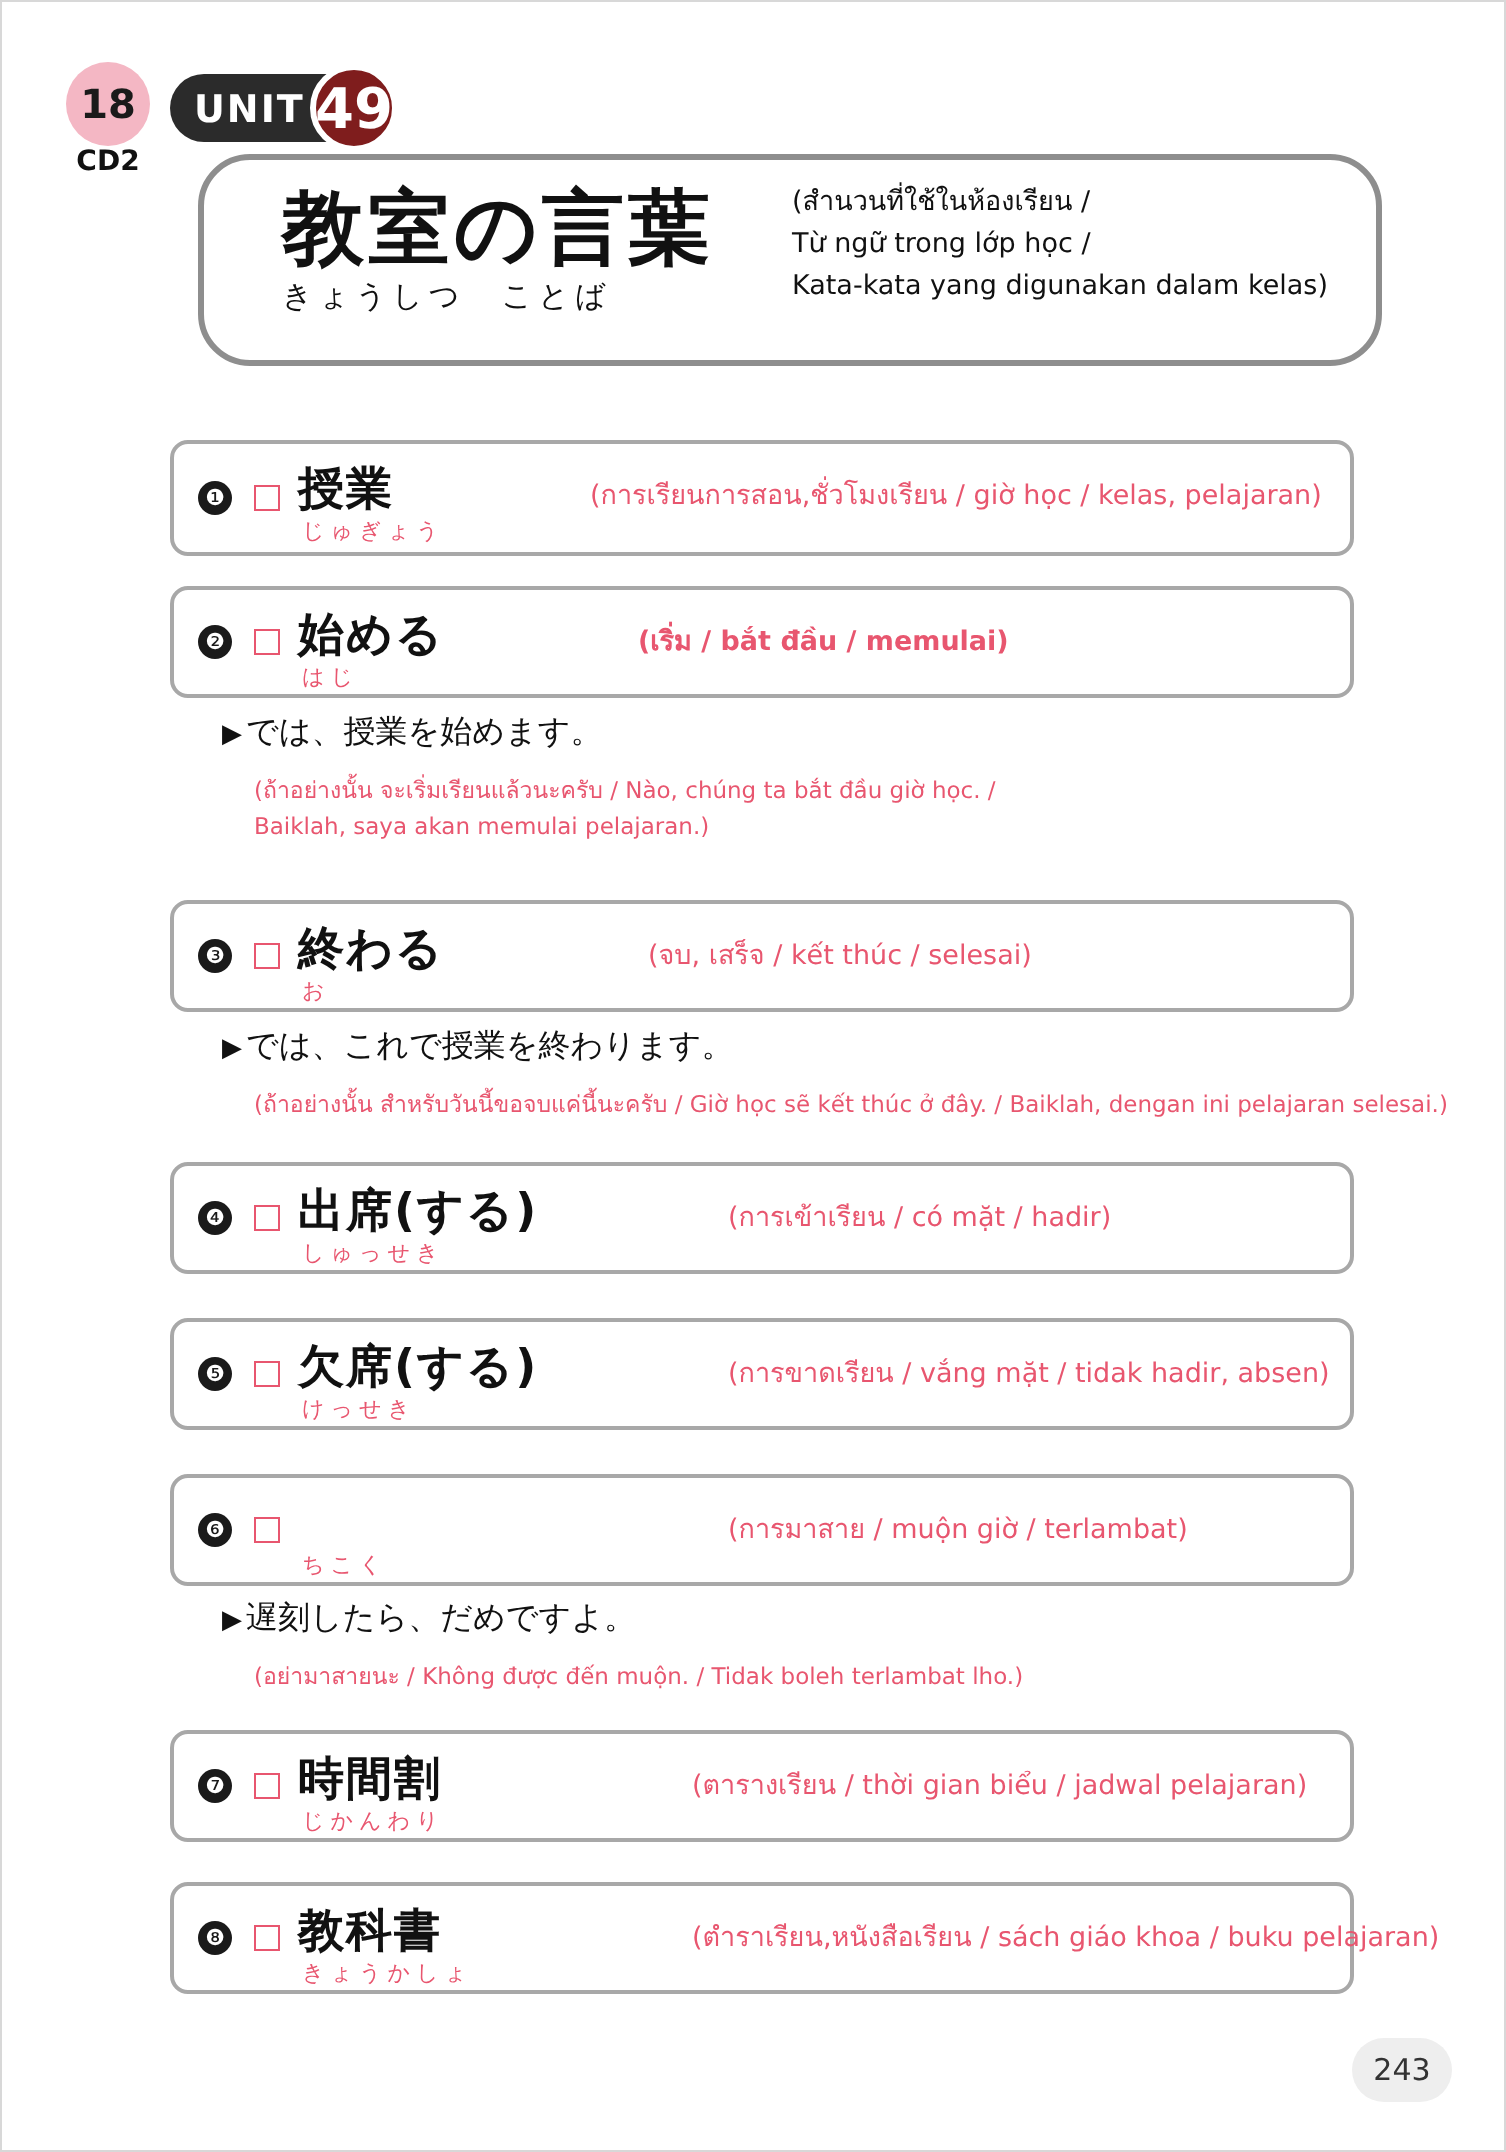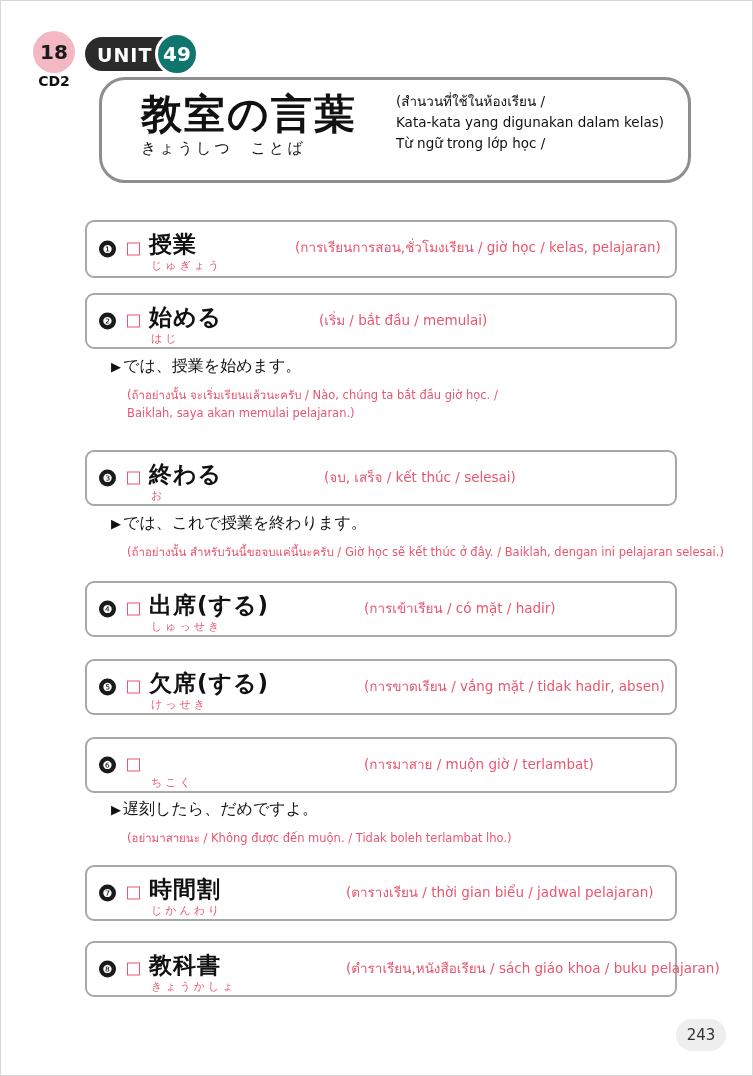--- a/index.html
+++ b/index.html
@@ -63,27 +63,27 @@
     color: #ffffff;
     font-size: 19px;
     font-weight: bold;
     letter-spacing: 1px;
   }
   .unit-num-circle {
     position: absolute;
     left: 154px; top: 31px;
     width: 44px; height: 44px;
     border-radius: 50%;
-    background: #0f766e;
+    background: #7f1d1d;
     border: 3px solid #ffffff;
     display: flex;
     align-items: center;
     justify-content: center;
     color: #ffffff;
-    font-size: 20px;
+    font-size: 28px;
     font-weight: bold;
   }
 
   .title-box {
     position: absolute;
     left: 98px; top: 76px;
     width: 592px;
     height: 106px;
     border: 3px solid #8e8e8e;
     border-radius: 26px;
@@ -214,39 +214,39 @@
 
     <div class="unit-pill"></div>
     <div class="unit-text">UNIT</div>
     <div class="unit-num-circle">49</div>
 
     <div class="title-box"></div>
     <div class="title-jp">教室の言葉</div>
     <div class="title-furigana">きょうしつ　ことば</div>
     <div class="title-trans">
       <div>(สำนวนที่ใช้ในห้องเรียน /</div>
+      <div>Từ ngữ trong lớp học /</div>
       <div>Kata-kata yang digunakan dalam kelas)</div>
-      <div>Từ ngữ trong lớp học /</div>
     </div>
   </div>
 
   <div class="entry-box" style="top:219px;height:58px;">
     <div class="num-circle">❶</div>
     <div class="chk"></div>
     <div class="word">授業</div>
     <div class="furi">じゅぎょう</div>
     <div class="meaning" style="left:208px;">(การเรียนการสอน,ชั่วโมงเรียน / giờ học / kelas, pelajaran)</div>
   </div>
 
   <div class="entry-box" style="top:292px;height:56px;">
     <div class="num-circle">❷</div>
     <div class="chk"></div>
     <div class="word">始める</div>
     <div class="furi">はじ</div>
-    <div class="meaning" style="left:232px;">(เริ่ม / bắt đầu / memulai)</div>
+    <div class="meaning" style="left:232px;font-weight:bold;">(เริ่ม / bắt đầu / memulai)</div>
   </div>
 
   <div class="example" style="top:355px;">
     <span class="arrow">▶</span><span>では、授業を始めます。</span>
   </div>
   <div class="example-trans" style="top:385px;">
     <div>(ถ้าอย่างนั้น จะเริ่มเรียนแล้วนะครับ / Nào, chúng ta bắt đầu giờ học. /</div>
     <div>Baiklah, saya akan memulai pelajaran.)</div>
   </div>
 

